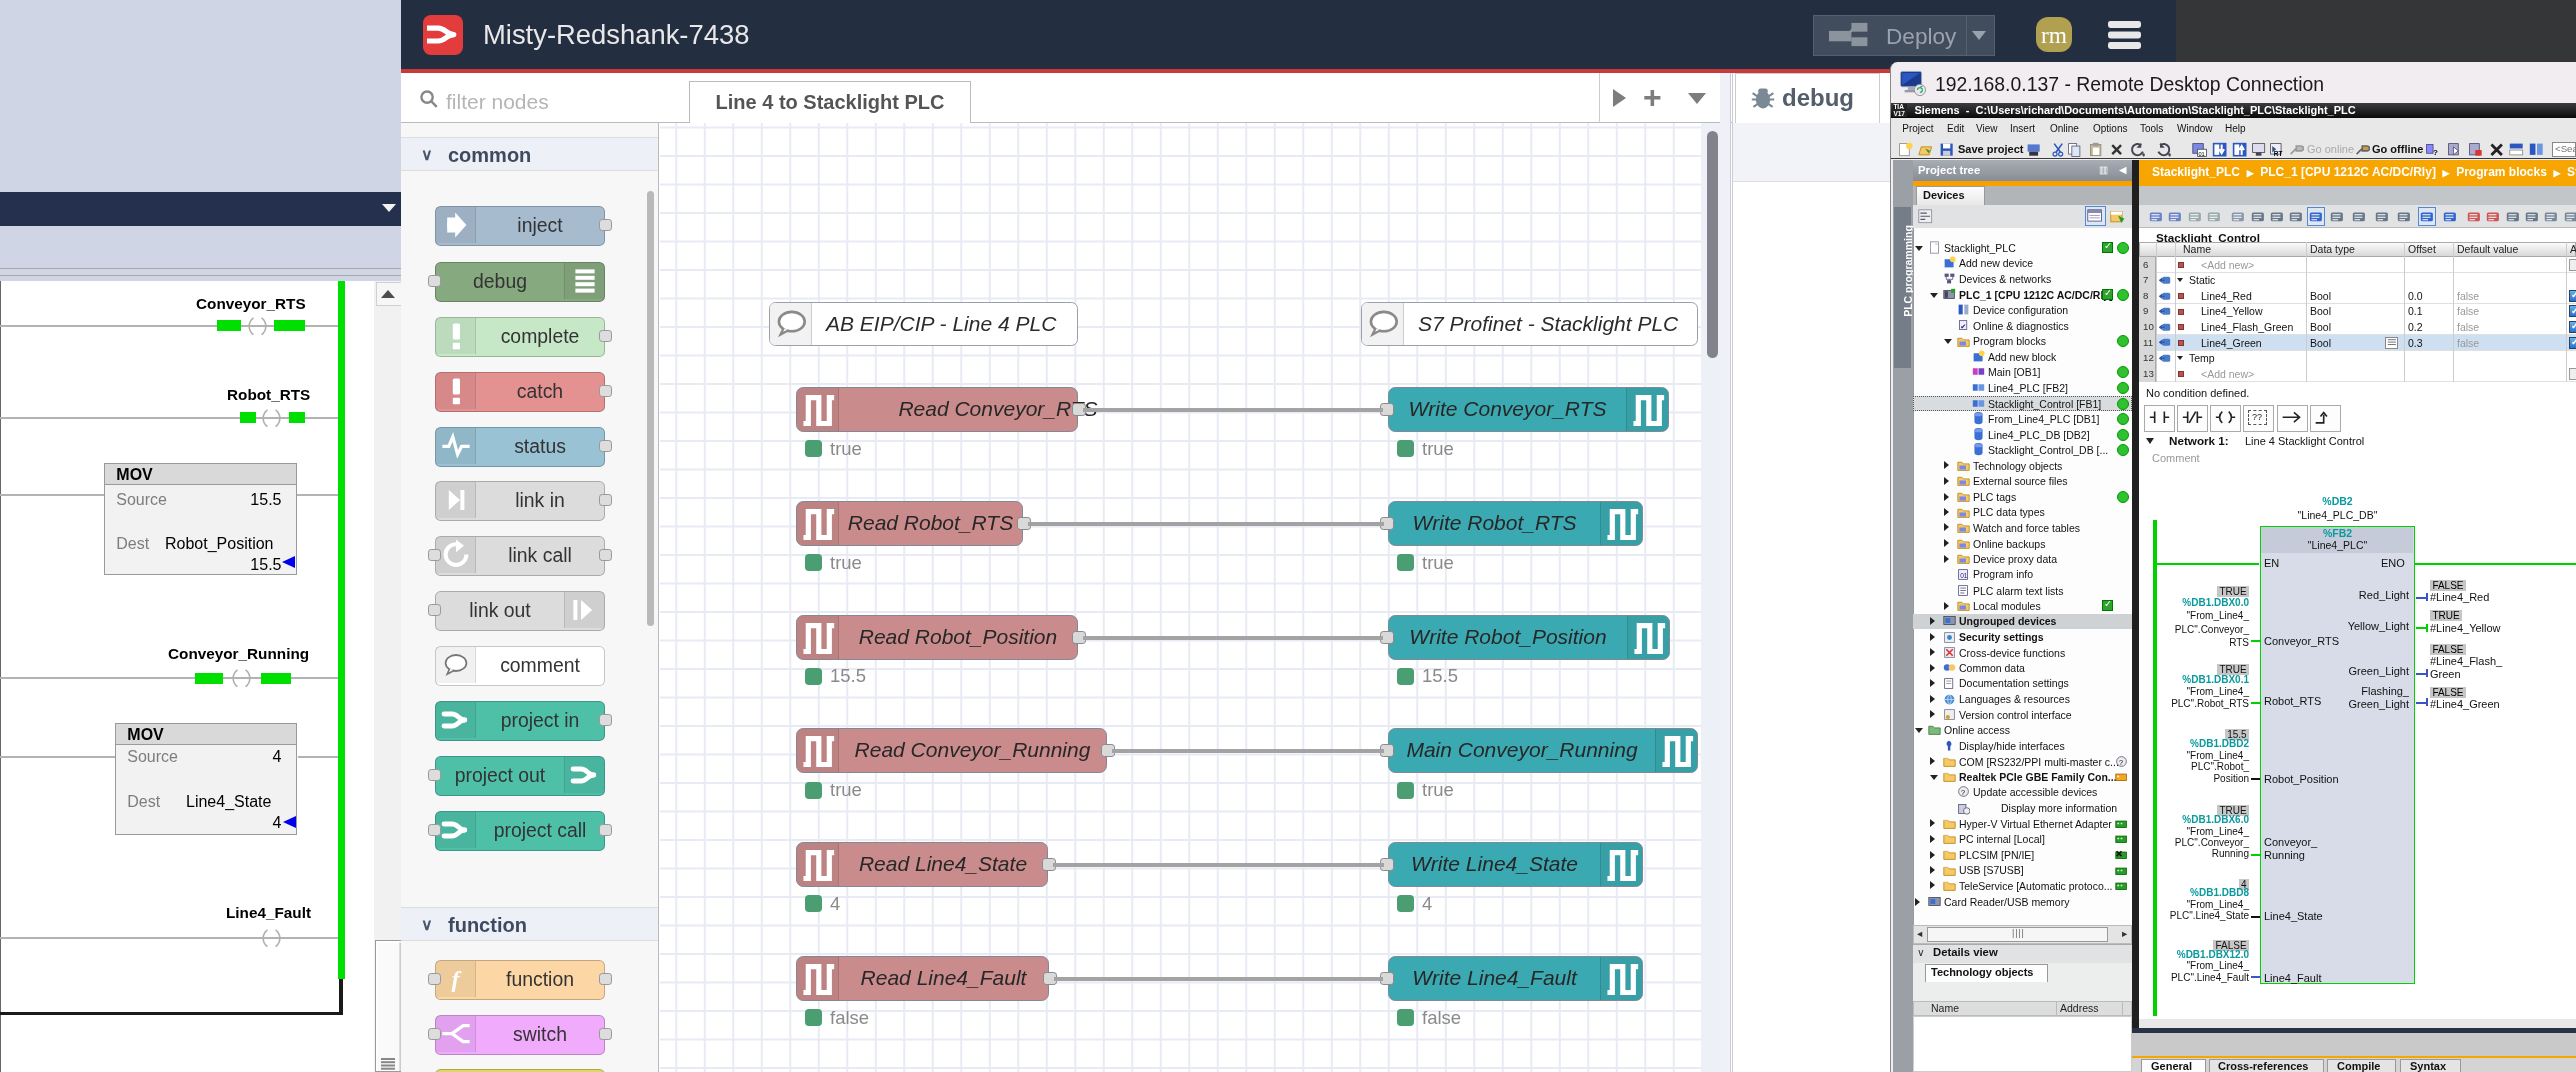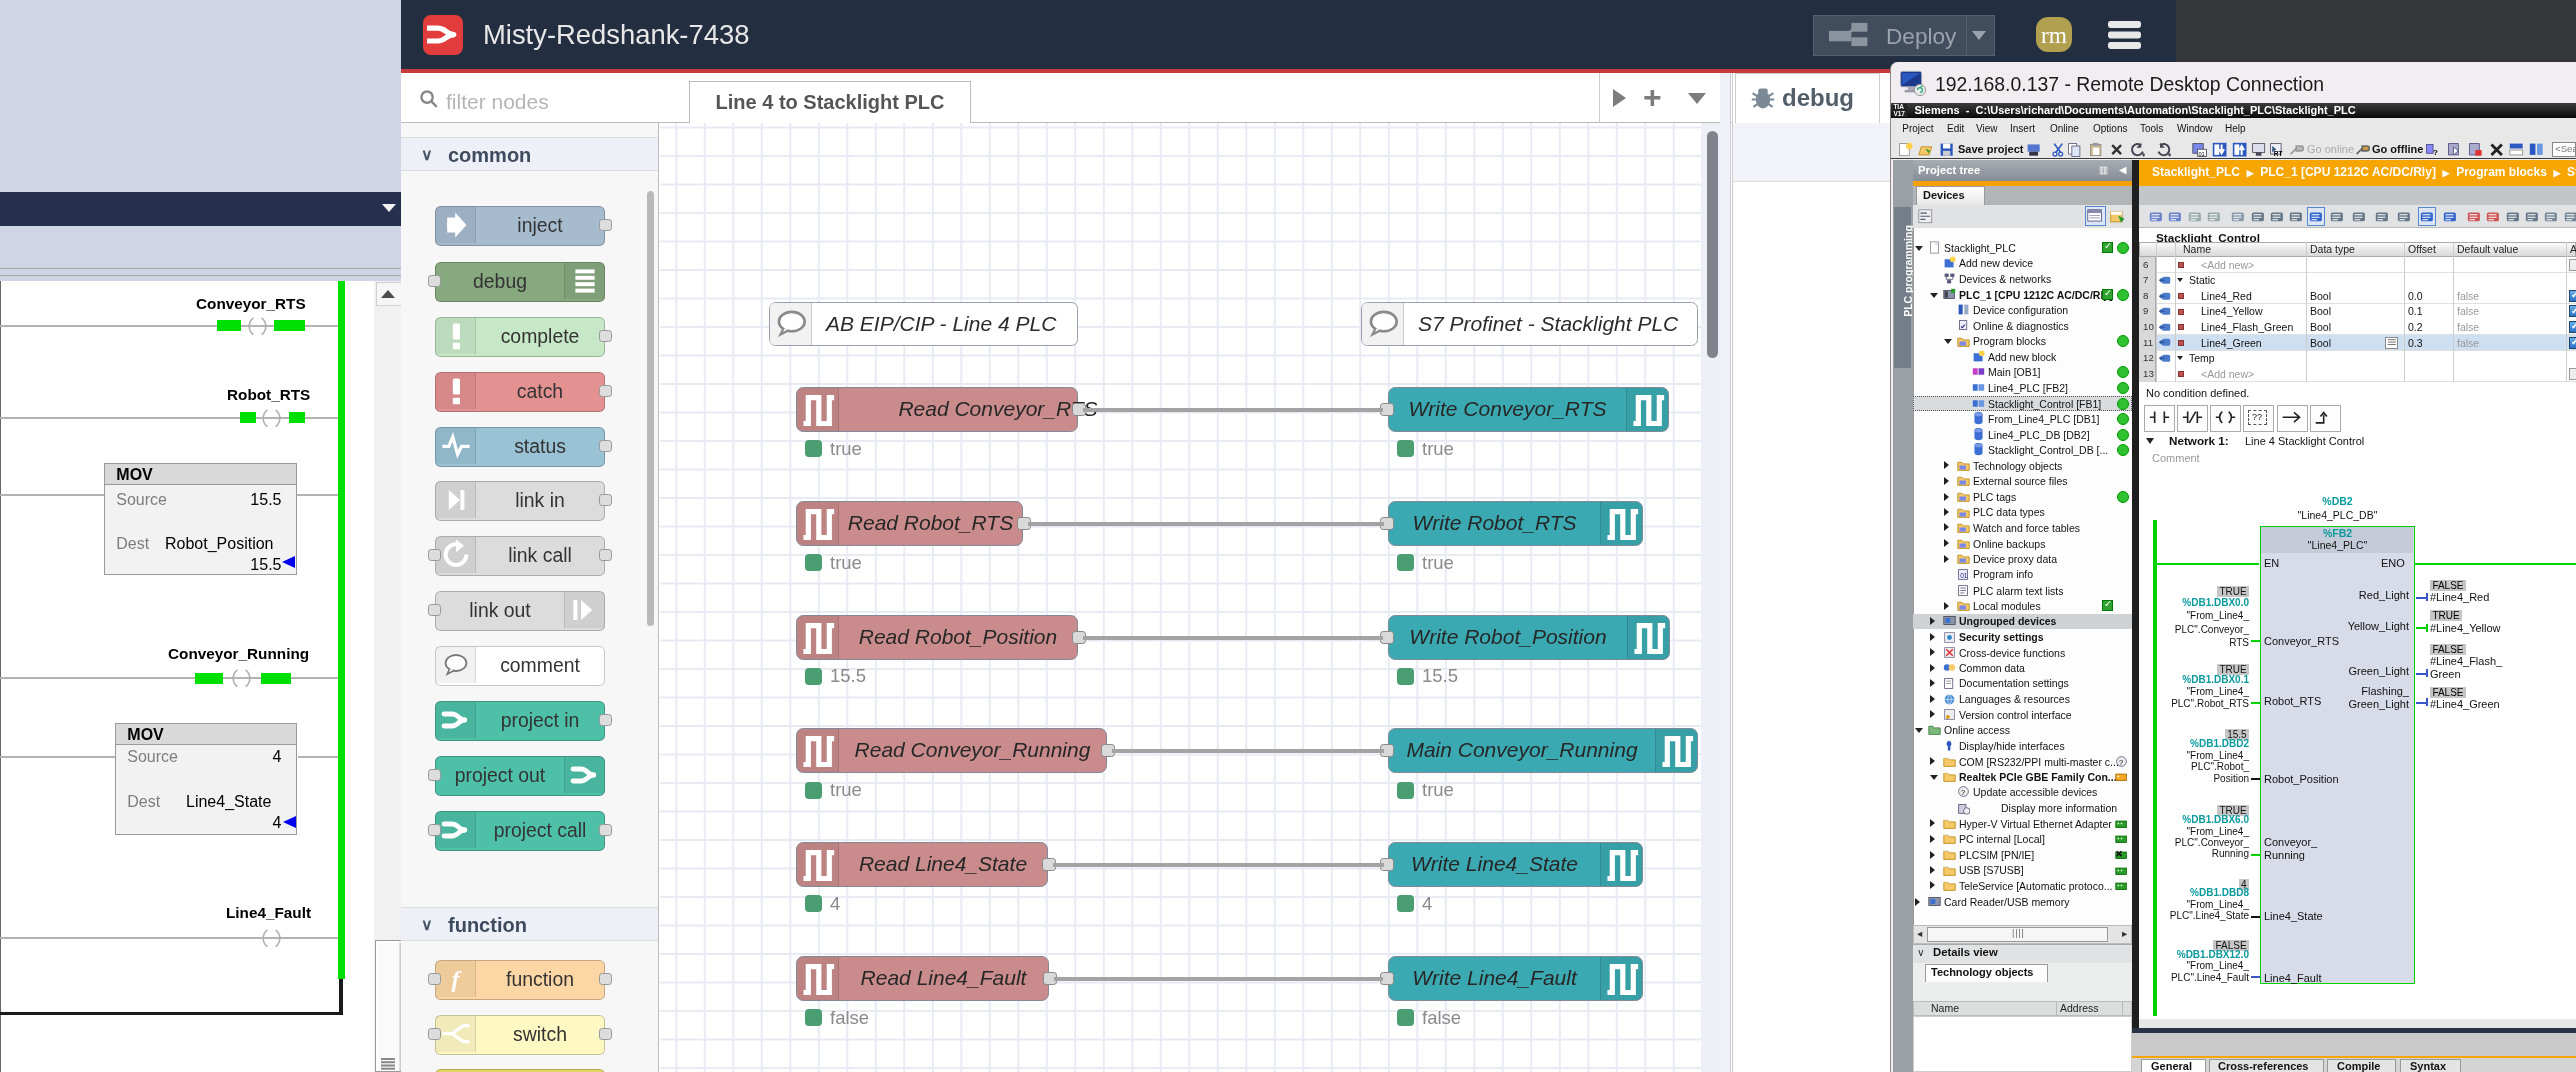--- a/index.html
+++ b/index.html
@@ -266,21 +266,21 @@
         <div class="pport" style="right:-8px;"></div>
       </div>
       <div class="pnode" style="left:34px;top:960px;background:#fcd7a5;color:#333;">
         <div class="picon" style="left:0;border-right:0.8px solid rgba(0,0,0,.1);">
           <div style="color:#fff;font-size:24px;font-style:italic;font-family:'Liberation Serif',serif;text-align:center;line-height:36px;font-weight:bold;">f</div>
         </div>
         <div class="plbl" style="left:20px;">function</div>
         <div class="pport" style="left:-8px;"></div>
         <div class="pport" style="right:-8px;"></div>
       </div>
-      <div class="pnode" style="left:34px;top:1015px;background:#fef9c3;color:#333;">
+      <div class="pnode" style="left:34px;top:1015px;background:#f0abfc;color:#333;">
         <div class="picon" style="left:0;border-right:0.8px solid rgba(0,0,0,.1);"><svg width="40" height="36" viewBox="0 0 50 45">
             <path d="M8 22 h12 M20 22 L34 12 h8 M20 22 L34 32 h8" fill="none" stroke="#fff" stroke-width="4"></path>
           </svg></div>
         <div class="plbl" style="left:20px;">switch</div>
         <div class="pport" style="left:-8px;"></div>
         <div class="pport" style="right:-8px;"></div>
       </div>
       <div class="pnode" style="left:34px;top:1069px;background:#e0d763;"></div>
       <div class="abs" style="left:246px;top:191px;width:7.3px;height:435px;background:#b9b9b9;border-radius:4px;"></div>
       <div id="canvas"></div>

